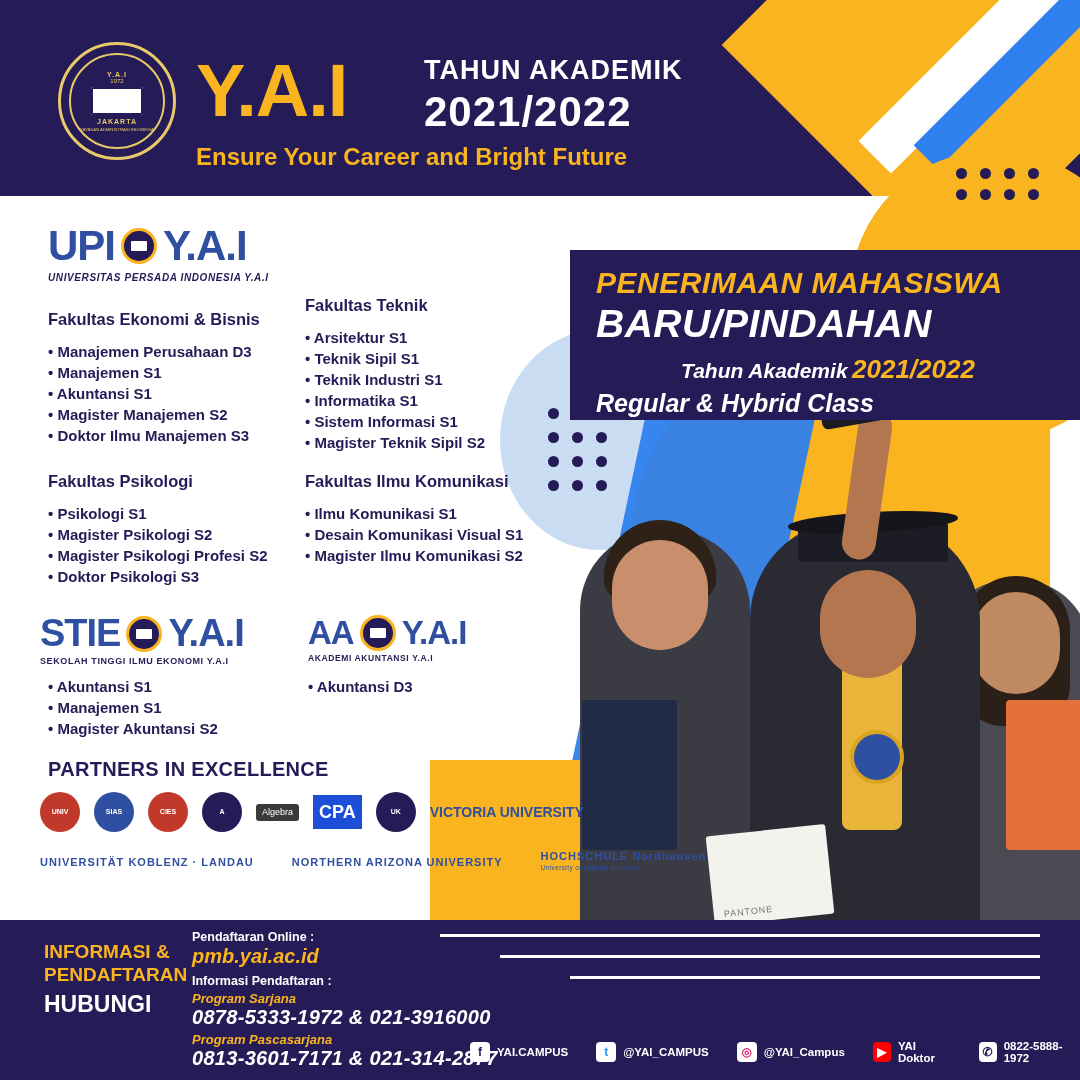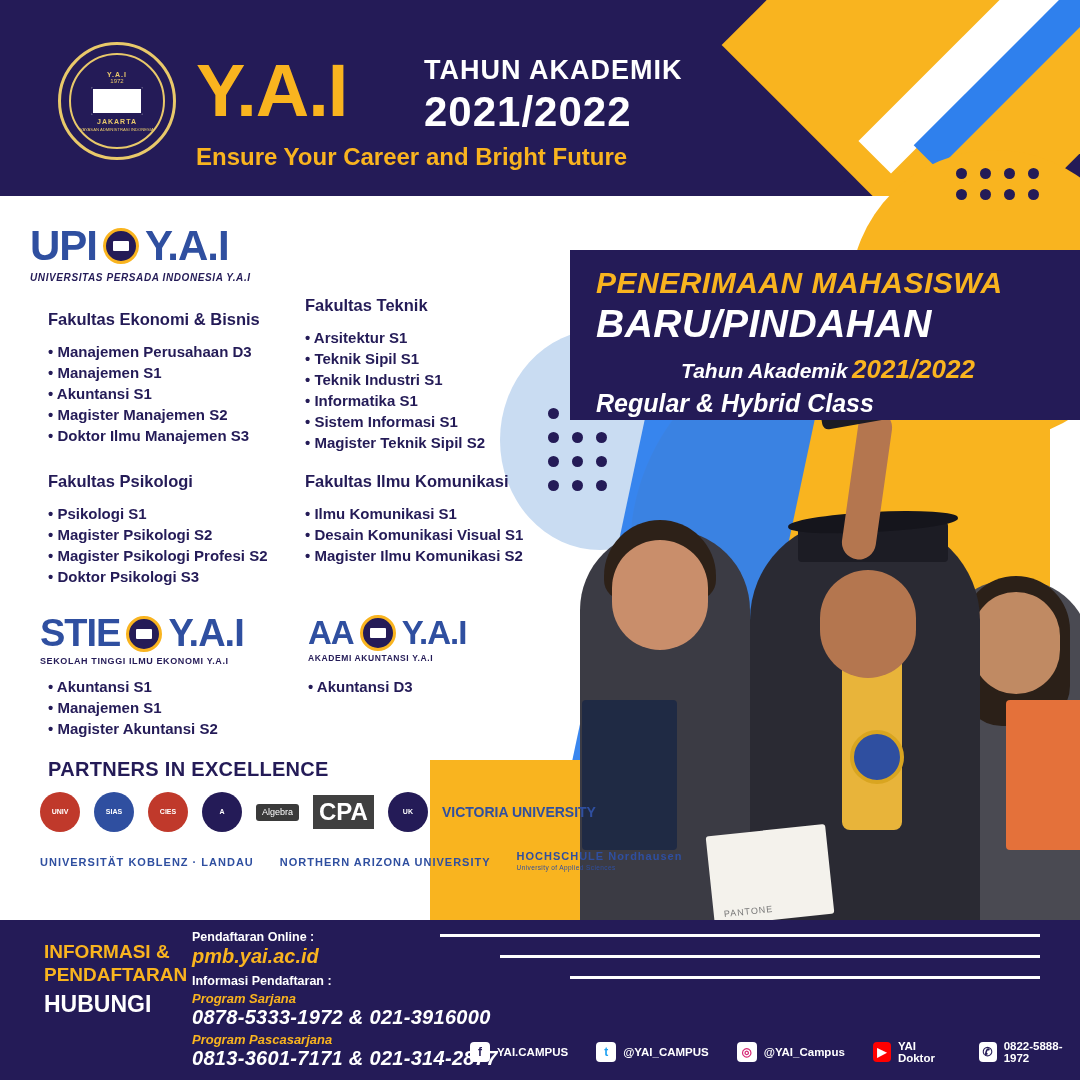--- a/index.html
+++ b/index.html
@@ -163,21 +163,21 @@
   .folder-orange { position:absolute; left: 486px; top: 300px; width: 90px; height: 150px; background:#e4713a; border-radius:4px; }
   .folder-blue { position:absolute; left: 62px; top: 300px; width: 95px; height: 150px; background:#1f2a44; border-radius:4px;}
   .arm { position:absolute; left: 330px; top: 10px; width: 34px; height: 150px; background:#b4764f; border-radius: 18px; transform: rotate(8deg);}
   .diploma { position:absolute; left: 300px; top: -8px; width: 120px; height: 28px; background:#1b1b24; border-radius: 6px; transform: rotate(-10deg);}
   .sash { position:absolute; left: 322px; top: 240px; width: 60px; height: 190px; background:#e8b43a; border-radius: 8px;}
   .medal { position:absolute; left: 330px; top: 330px; width: 54px; height: 54px; border-radius:50%; background:#2f4fa0; border:4px solid #d9a520;}
   .pantone { position:absolute; left: 190px; top: 430px; width: 120px; height: 90px; background:#f4f2ec; border-radius:3px; transform: rotate(-6deg); }
   .pantone span{ position:absolute; bottom:6px; left:10px; font-size:9px; color:#777; letter-spacing:1px;}
 
   
-  .upi-logo { position: absolute; left: 30px; top: 222px; }
+  .upi-logo { position: absolute; left: 48px; top: 222px; }
   .upi-row { display:flex; align-items:center; }
   .upi-text { font-size: 42px; font-weight: bold; color:#2f4fa0; letter-spacing:-1px;}
   .upi-seal {
     width: 36px; height:36px; border-radius:50%;
     background:#241b57; border:3px solid #f9b41f; margin: 0 6px;
     display:flex; align-items:center; justify-content:center;
   }
   .upi-seal em { width:16px; height:10px; background:#fff; display:block; border-radius:1px;}
   .upi-sub { font-size: 10px; font-weight: bold; color:#241b57; letter-spacing:.6px; margin-top:2px;font-style:italic;}
 
@@ -197,27 +197,27 @@
   .aa-logo { position:absolute; left: 308px; top: 614px; }
   .aa-text { font-size: 33px; font-weight:bold; color:#2f4fa0; letter-spacing:-1px;}
   .aa-sub { font-size: 8.5px; font-weight:bold; color:#241b57; letter-spacing:.6px; margin-top:1px;}
 
   .stie-list { position:absolute; left: 48px; top: 676px; }
   .aa-list { position:absolute; left: 308px; top: 676px; }
   .stie-list li, .aa-list li { list-style:none; font-size: 15px; font-weight:bold; color:#241b57; line-height:21px;}
 
   .partners-title { position:absolute; left: 48px; top: 758px; font-size: 20px; font-weight:bold; color:#241b57; letter-spacing:.3px;}
   .partners-row1 { position:absolute; left: 40px; top: 792px; display:flex; align-items:center; gap:14px;}
-  .partners-row2 { position:absolute; left: 40px; top: 850px; display:flex; align-items:center; gap:26px;}
+  .partners-row2 { position:absolute; left: 40px; top: 850px; display:flex; align-items:center; gap:38px;}
   .p-badge { width:40px; height:40px; border-radius:50%; display:flex; align-items:center; justify-content:center; font-size:7px; font-weight:bold; color:#fff; text-align:center; line-height:8px;}
   .p-red { background:#c0392b; }
   .p-blue { background:#2f4fa0; }
   .p-dark { background:#241b57; }
   .p-box { height:34px; display:flex; align-items:center; justify-content:center; font-size:11px; font-weight:bold; color:#fff; padding: 0 6px; }
-  .p-cpa { background:#404040; font-size:24px; }
+  .p-cpa { background:#1d4ed8; font-size:18px; }
   .p-algebra { background:#3a3a3a; color:#fff; font-size:9px; border-radius:3px; padding:4px 6px; text-align:center; line-height:9px;}
   .p-victoria { color:#2f4fa0; font-size:14px; font-weight:bold; line-height:10px; }
   .p-text { font-size: 11px; font-weight:bold; color:#2f4fa0; line-height: 12px; letter-spacing:1px;}
   .p-text small { display:block; font-size:6.5px; letter-spacing:.4px; font-weight:normal;}
 
   
   .footer {
     position:absolute; left:0; bottom:0; width:1080px; height:160px;
     background:#241b57;
   }

